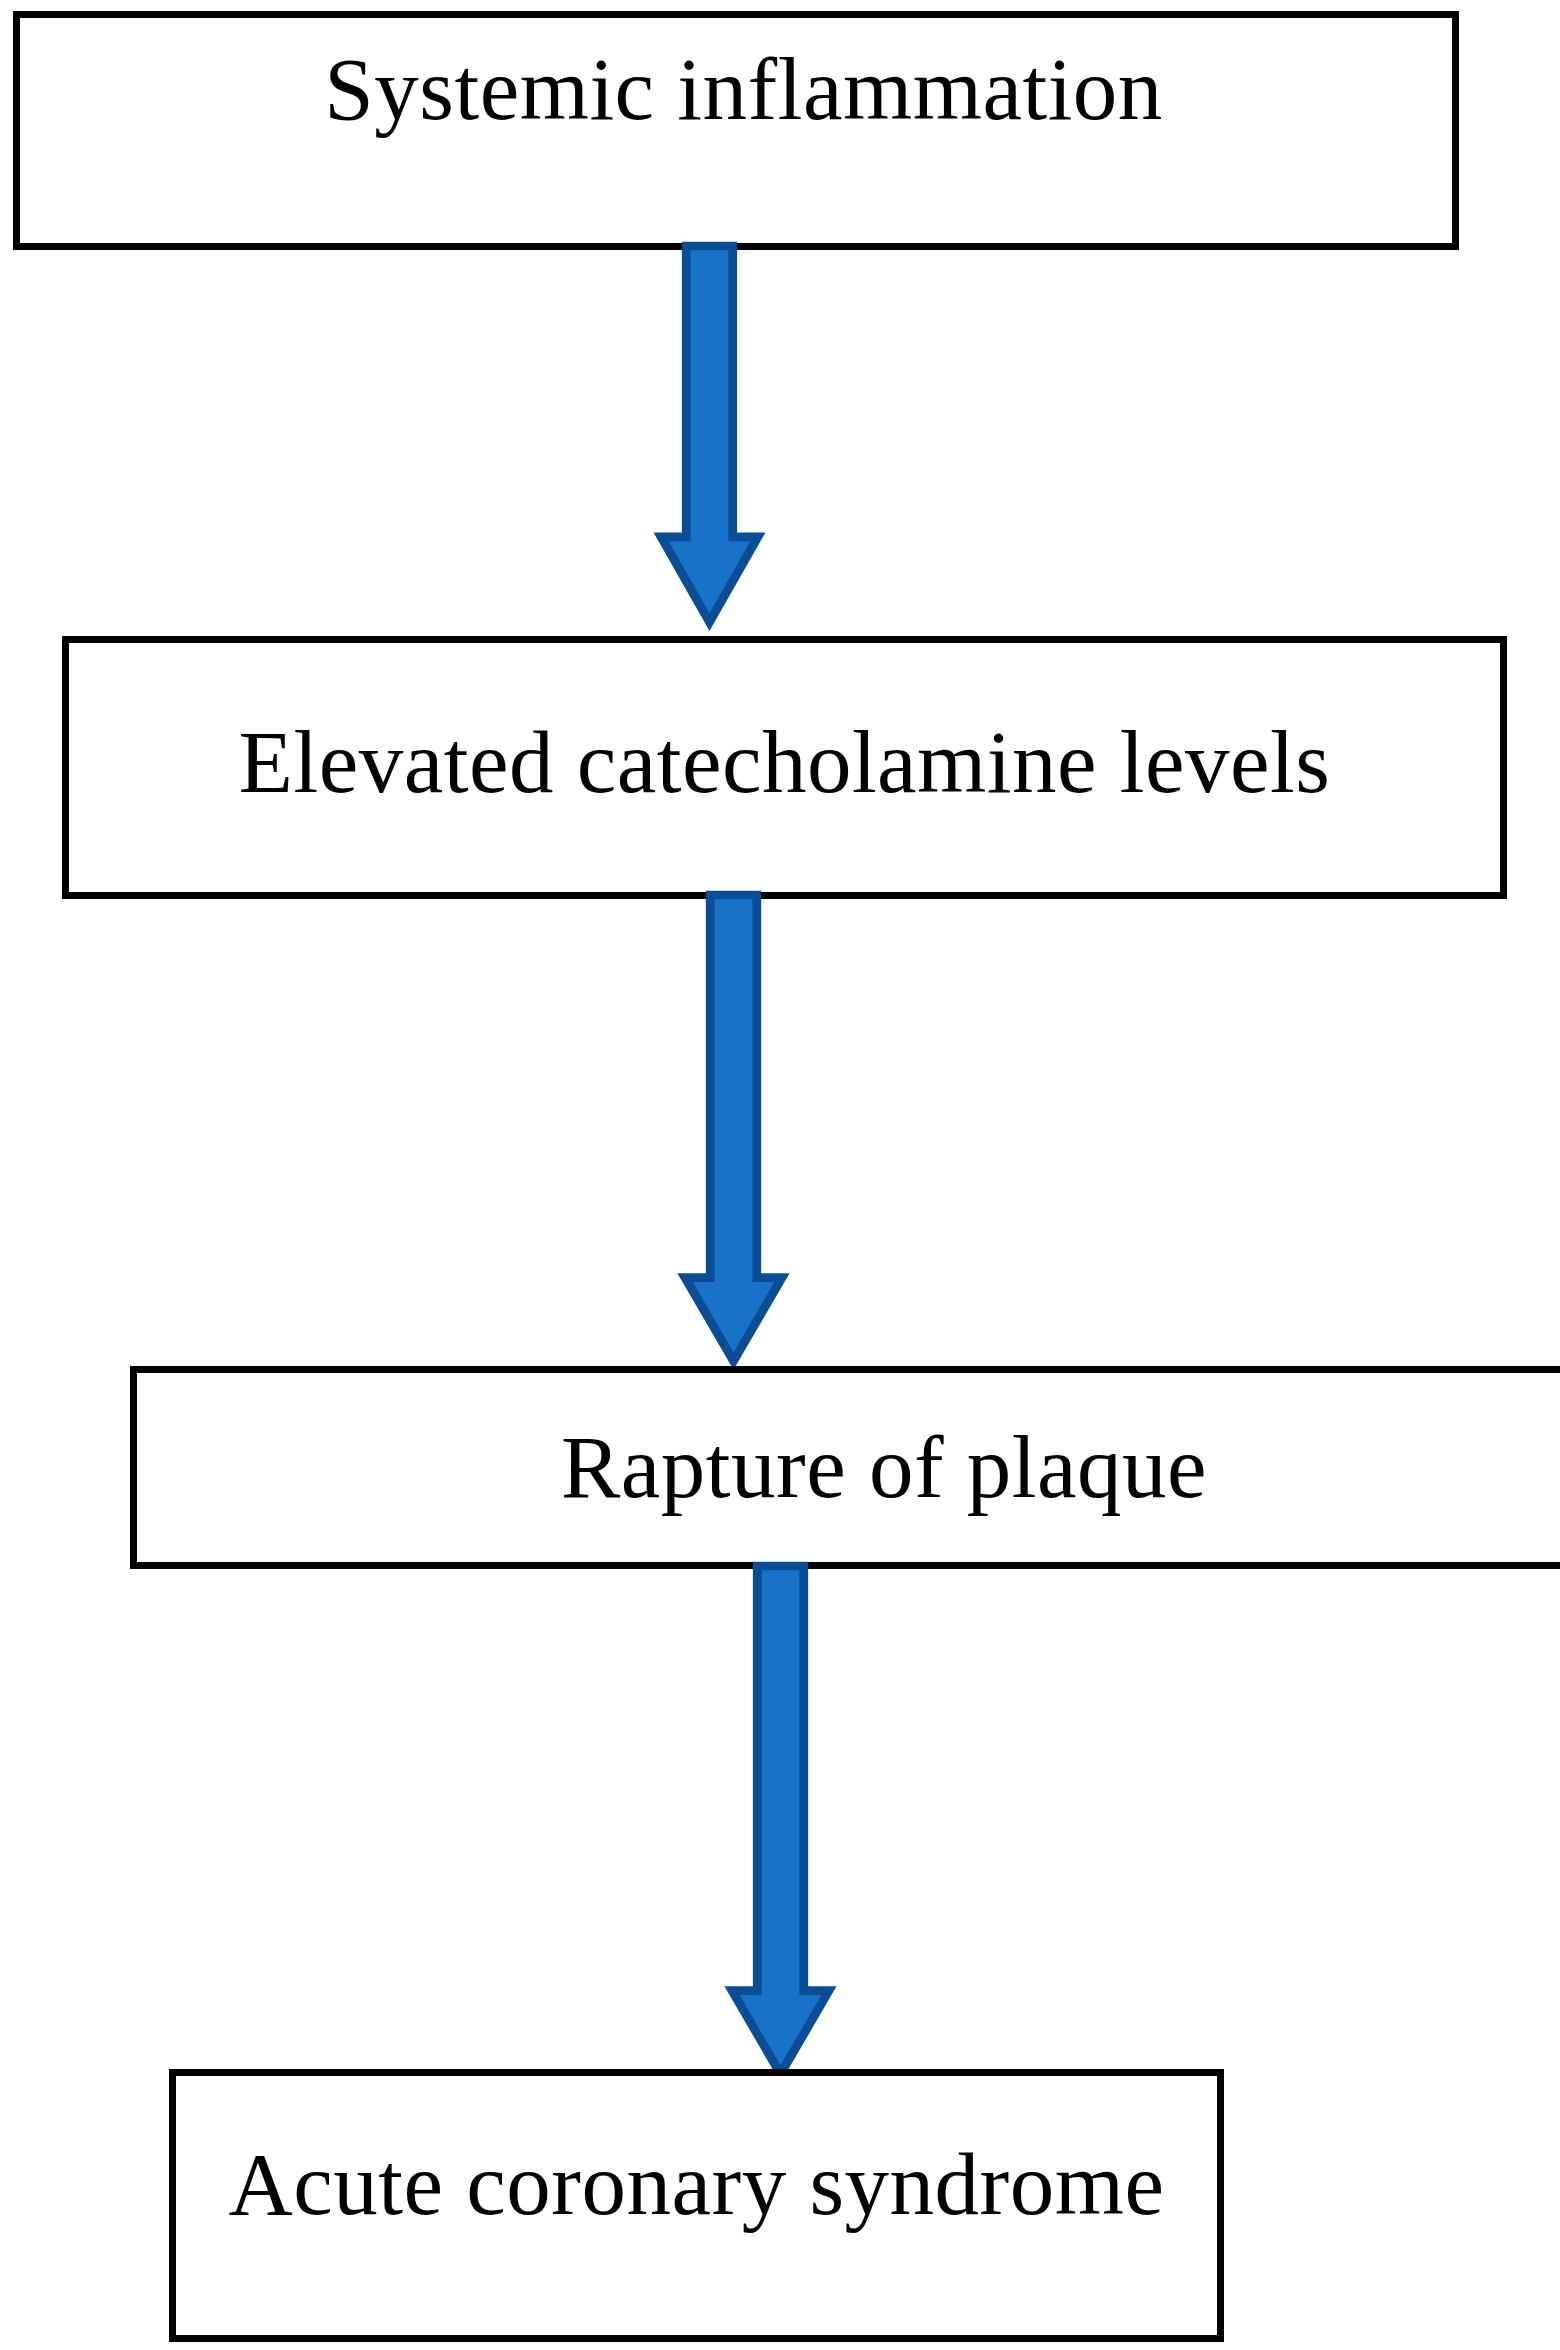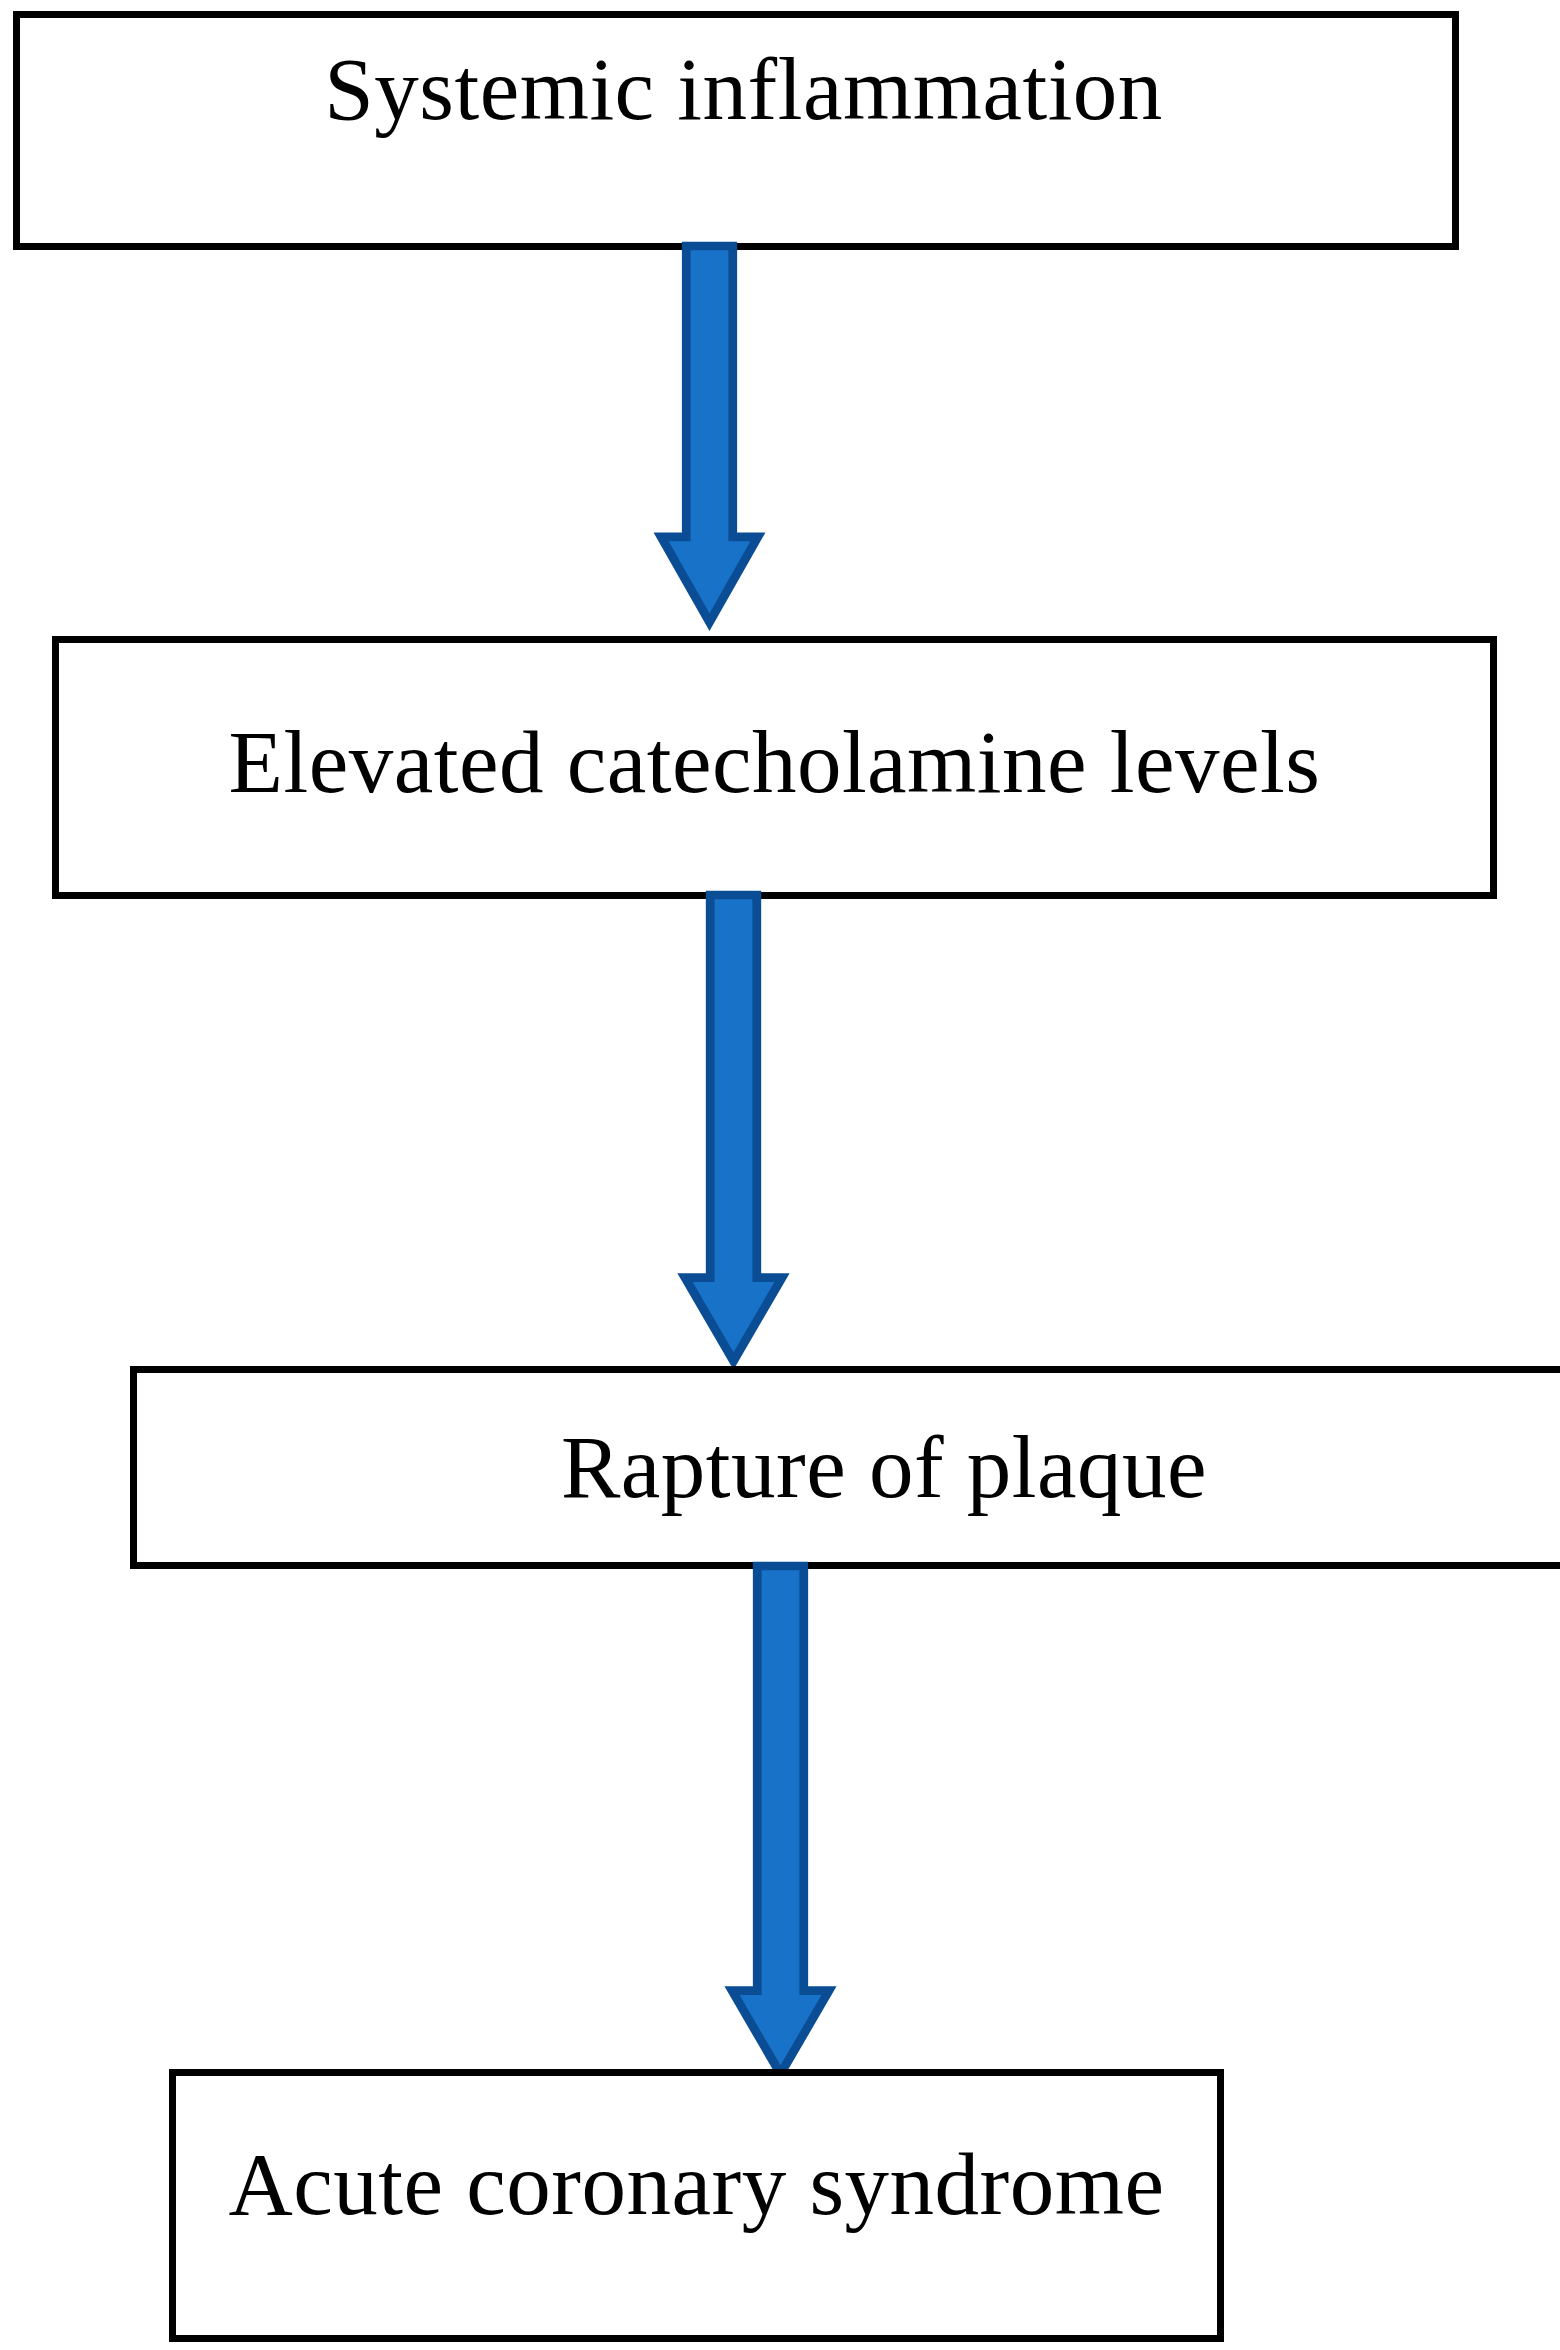--- a/index.html
+++ b/index.html
@@ -39,21 +39,21 @@
     border-width: 7.8px;
     border-color: #000000;
     padding-left: 16px;
   }
   #box-systemic-inflammation .node-label {
     font-size: 89px;
     transform: translateY(-41px);
   }
   
   #box-elevated-catecholamine {
-    left: 52px;
+    left: 62px;
     top: 636px;
     width: 1445px;
     height: 263px;
     border-width: 7.8px;
     border-color: #000000;
   }
   #box-elevated-catecholamine .node-label {
     font-size: 89px;
     transform: translateY(-4.9px);
   }

